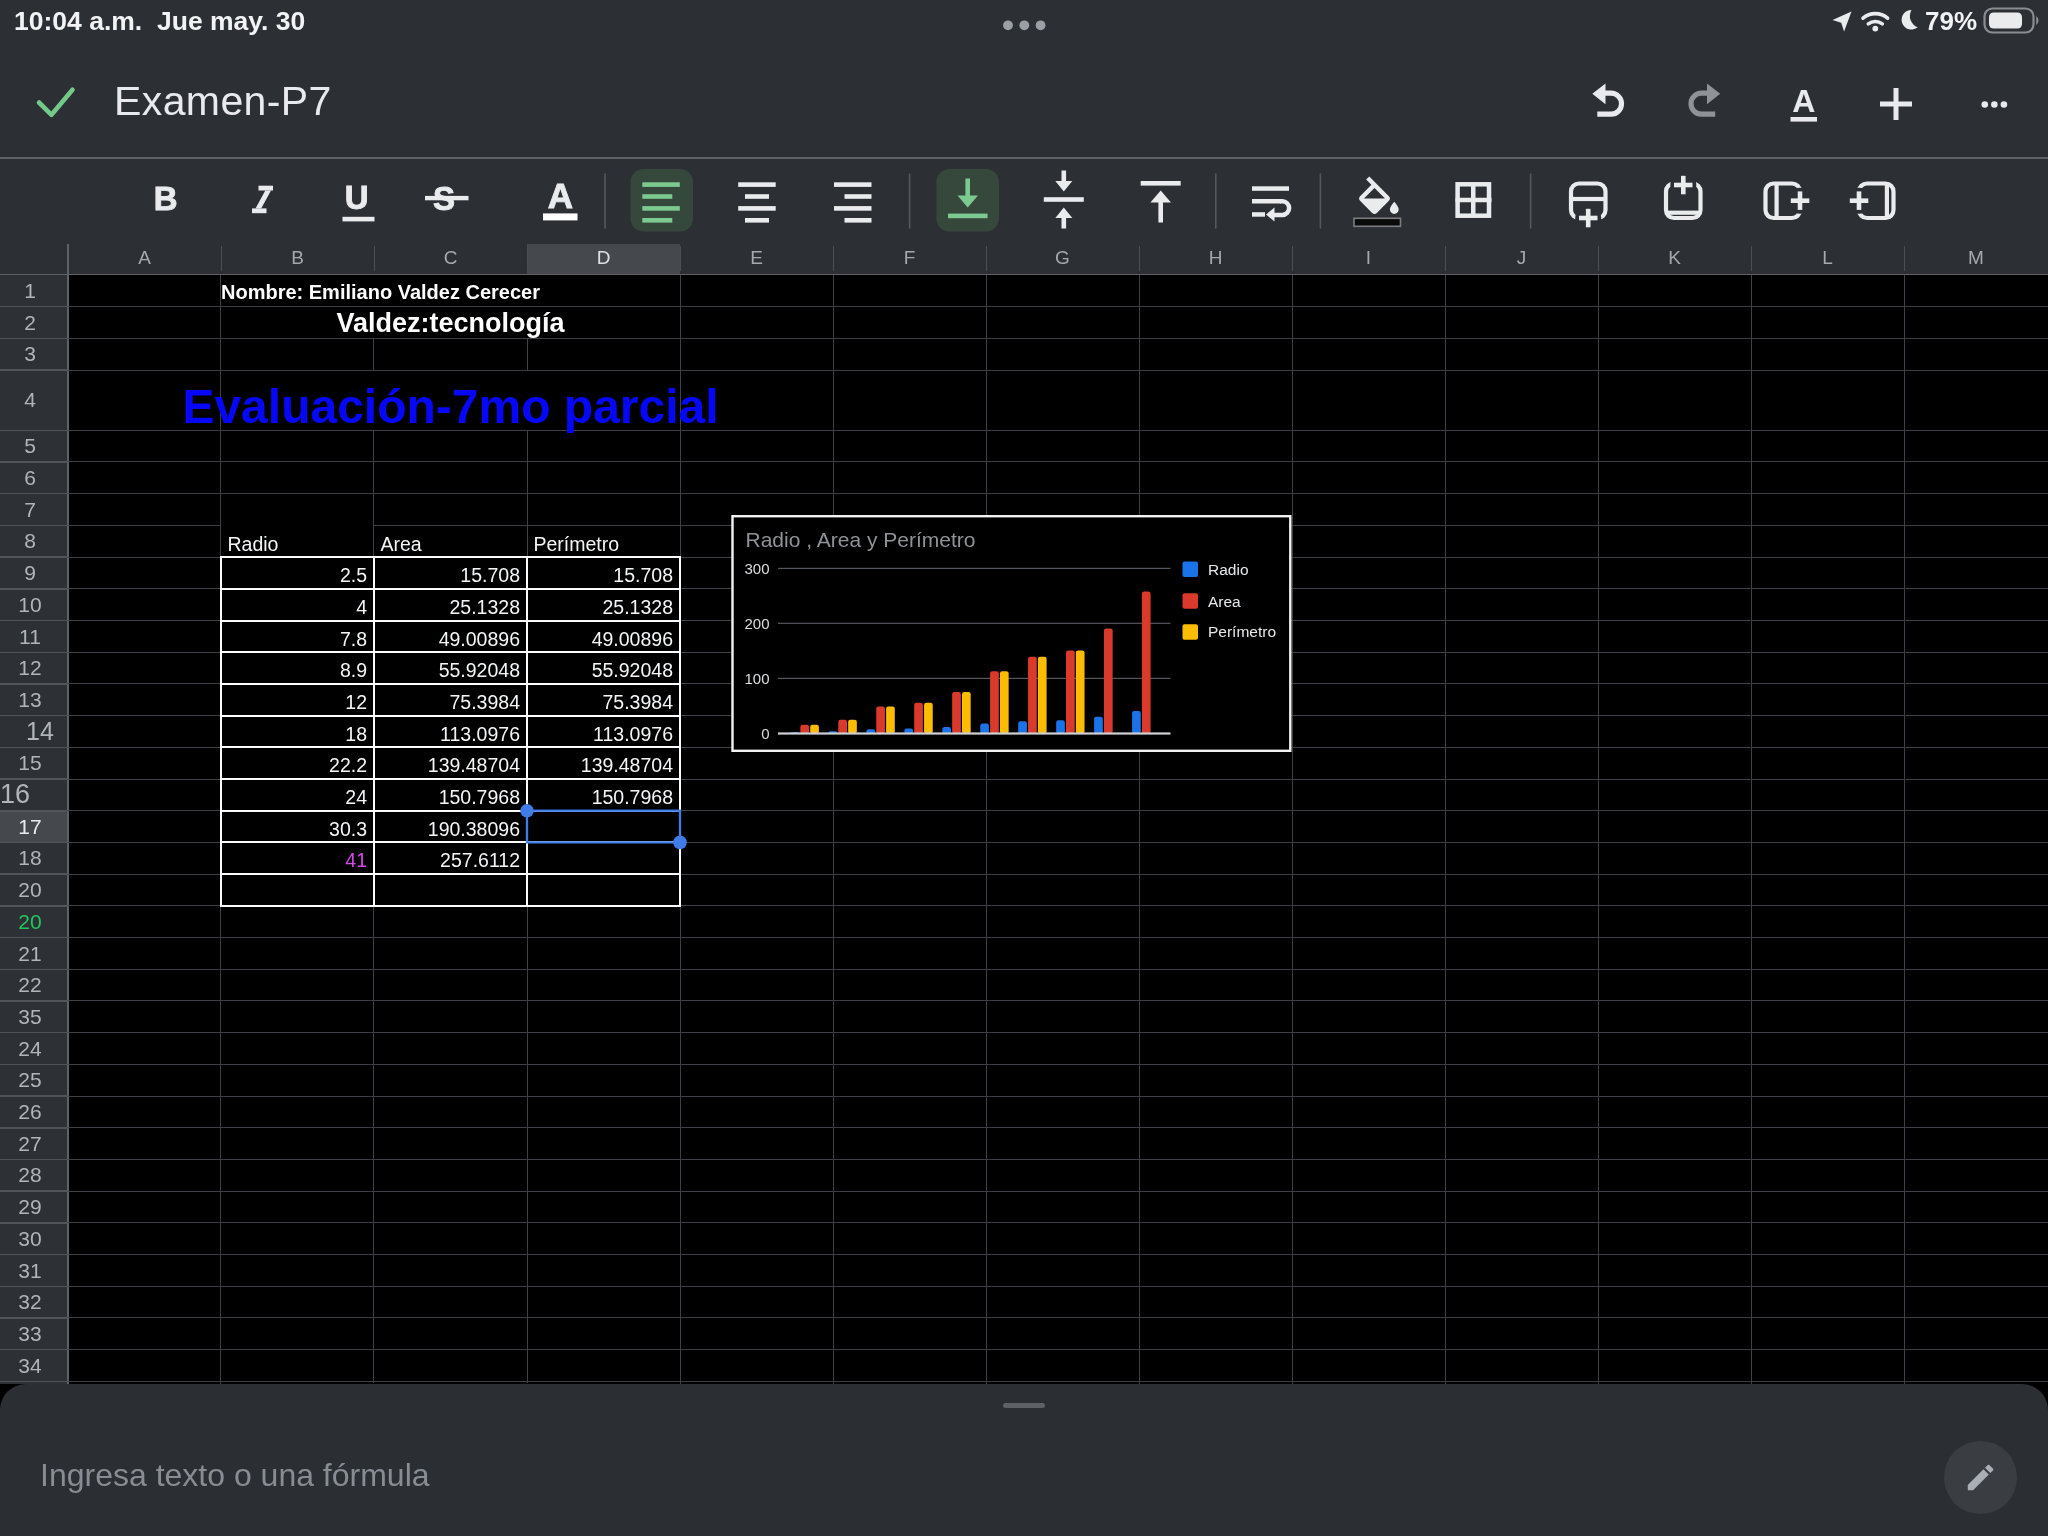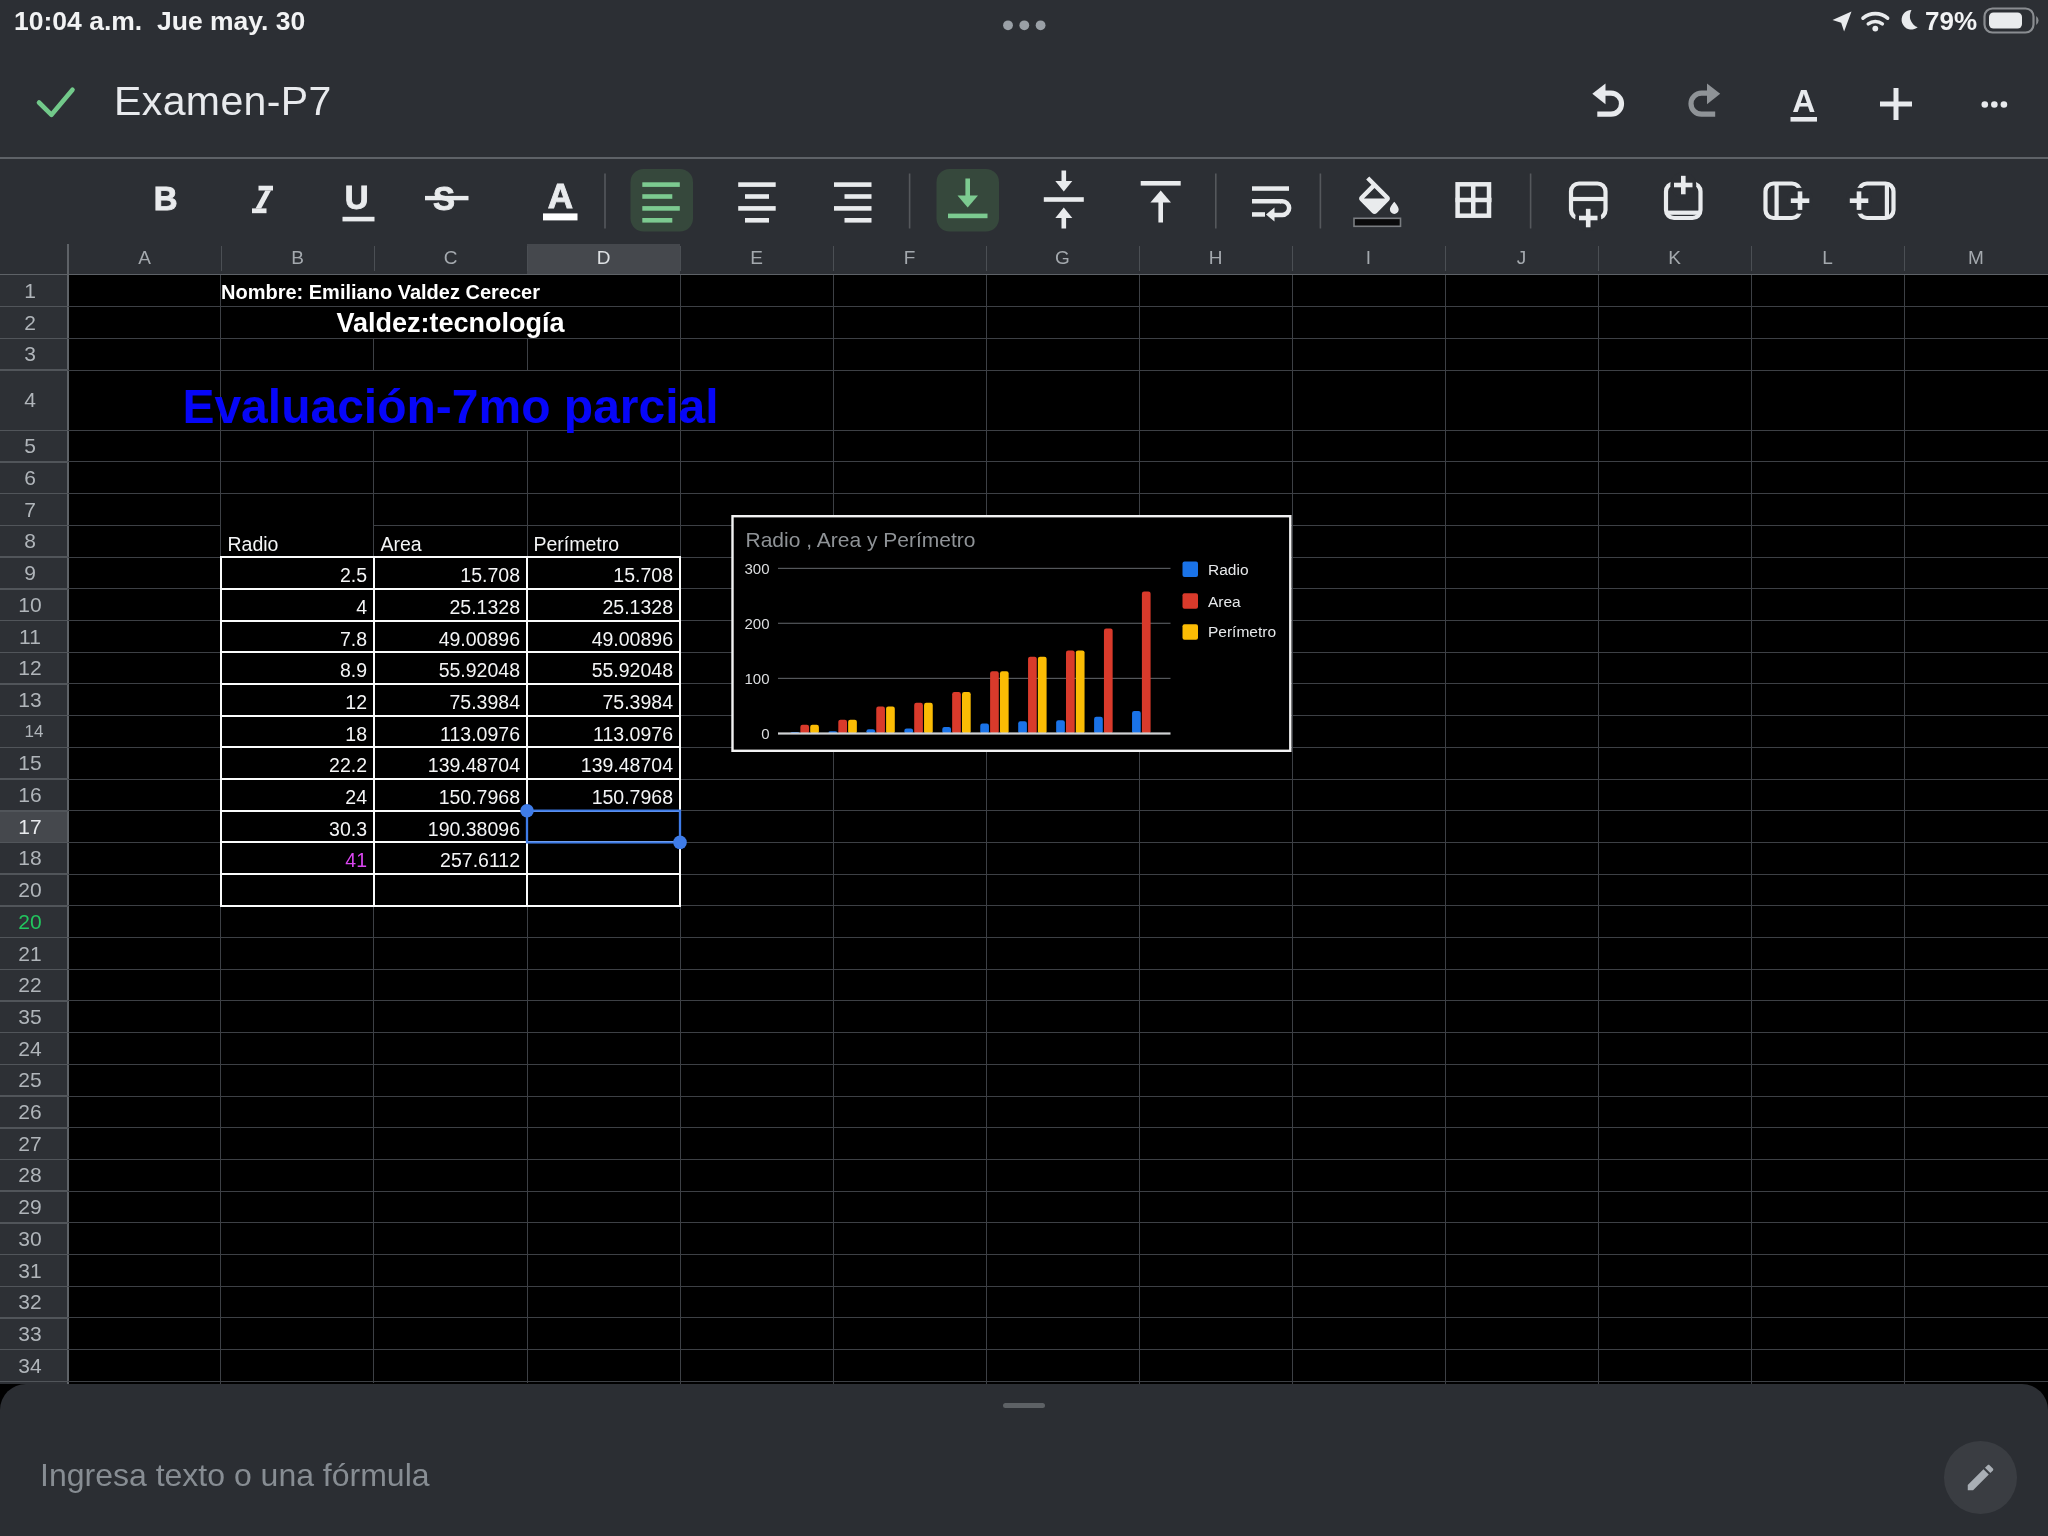--- a/index.html
+++ b/index.html
@@ -50,23 +50,23 @@
 <div class="ct" style="left:0.0px;top:370.1px;font-size:21px;color:#b0b5ba;width:60px;text-align:center;line-height:60.2px">4</div>
 <div class="ct" style="left:0.0px;top:430.3px;font-size:21px;color:#b0b5ba;width:60px;text-align:center;line-height:31.7px">5</div>
 <div class="ct" style="left:0.0px;top:462.0px;font-size:21px;color:#b0b5ba;width:60px;text-align:center;line-height:31.7px">6</div>
 <div class="ct" style="left:0.0px;top:493.7px;font-size:21px;color:#b0b5ba;width:60px;text-align:center;line-height:31.7px">7</div>
 <div class="ct" style="left:0.0px;top:525.4px;font-size:21px;color:#b0b5ba;width:60px;text-align:center;line-height:31.7px">8</div>
 <div class="ct" style="left:0.0px;top:557.1px;font-size:21px;color:#b0b5ba;width:60px;text-align:center;line-height:31.7px">9</div>
 <div class="ct" style="left:0.0px;top:588.8px;font-size:21px;color:#b0b5ba;width:60px;text-align:center;line-height:31.7px">10</div>
 <div class="ct" style="left:0.0px;top:620.5px;font-size:21px;color:#b0b5ba;width:60px;text-align:center;line-height:31.7px">11</div>
 <div class="ct" style="left:0.0px;top:652.2px;font-size:21px;color:#b0b5ba;width:60px;text-align:center;line-height:31.7px">12</div>
 <div class="ct" style="left:0.0px;top:683.9px;font-size:21px;color:#b0b5ba;width:60px;text-align:center;line-height:31.7px">13</div>
-<div class="ct" style="left:4px;top:715.6px;font-size:17px;color:#b0b5ba;width:60px;text-align:center;line-height:31.7px">14</div>
+<div class="ct" style="left:10px;top:715.6px;font-size:25px;color:#b0b5ba;width:60px;text-align:center;line-height:31.7px">14</div>
 <div class="ct" style="left:0.0px;top:747.3px;font-size:21px;color:#b0b5ba;width:60px;text-align:center;line-height:31.7px">15</div>
-<div class="ct" style="left:0.0px;top:779.0px;font-size:21px;color:#b0b5ba;width:60px;text-align:center;line-height:31.7px">16</div>
+<div class="ct" style="left:0.0px;top:779.0px;font-size:27px;color:#b0b5ba;width:60px;text-align:left;line-height:31.7px">16</div>
 <div class="ct" style="left:0.0px;top:810.7px;font-size:21px;color:#e8eaed;width:60px;text-align:center;line-height:31.7px">17</div>
 <div class="ct" style="left:0.0px;top:842.4px;font-size:21px;color:#b0b5ba;width:60px;text-align:center;line-height:31.7px">18</div>
 <div class="ct" style="left:0.0px;top:874.1px;font-size:21px;color:#b0b5ba;width:60px;text-align:center;line-height:31.7px">20</div>
 <div class="ct" style="left:0.0px;top:905.8px;font-size:21px;color:#22c55e;width:60px;text-align:center;line-height:31.7px">20</div>
 <div class="ct" style="left:0.0px;top:937.5px;font-size:21px;color:#b0b5ba;width:60px;text-align:center;line-height:31.7px">21</div>
 <div class="ct" style="left:0.0px;top:969.2px;font-size:21px;color:#b0b5ba;width:60px;text-align:center;line-height:31.7px">22</div>
 <div class="ct" style="left:0.0px;top:1000.9px;font-size:21px;color:#b0b5ba;width:60px;text-align:center;line-height:31.7px">35</div>
 <div class="ct" style="left:0.0px;top:1032.6px;font-size:21px;color:#b0b5ba;width:60px;text-align:center;line-height:31.7px">24</div>
 <div class="ct" style="left:0.0px;top:1064.3px;font-size:21px;color:#b0b5ba;width:60px;text-align:center;line-height:31.7px">25</div>
 <div class="ct" style="left:0.0px;top:1096.0px;font-size:21px;color:#b0b5ba;width:60px;text-align:center;line-height:31.7px">26</div>

